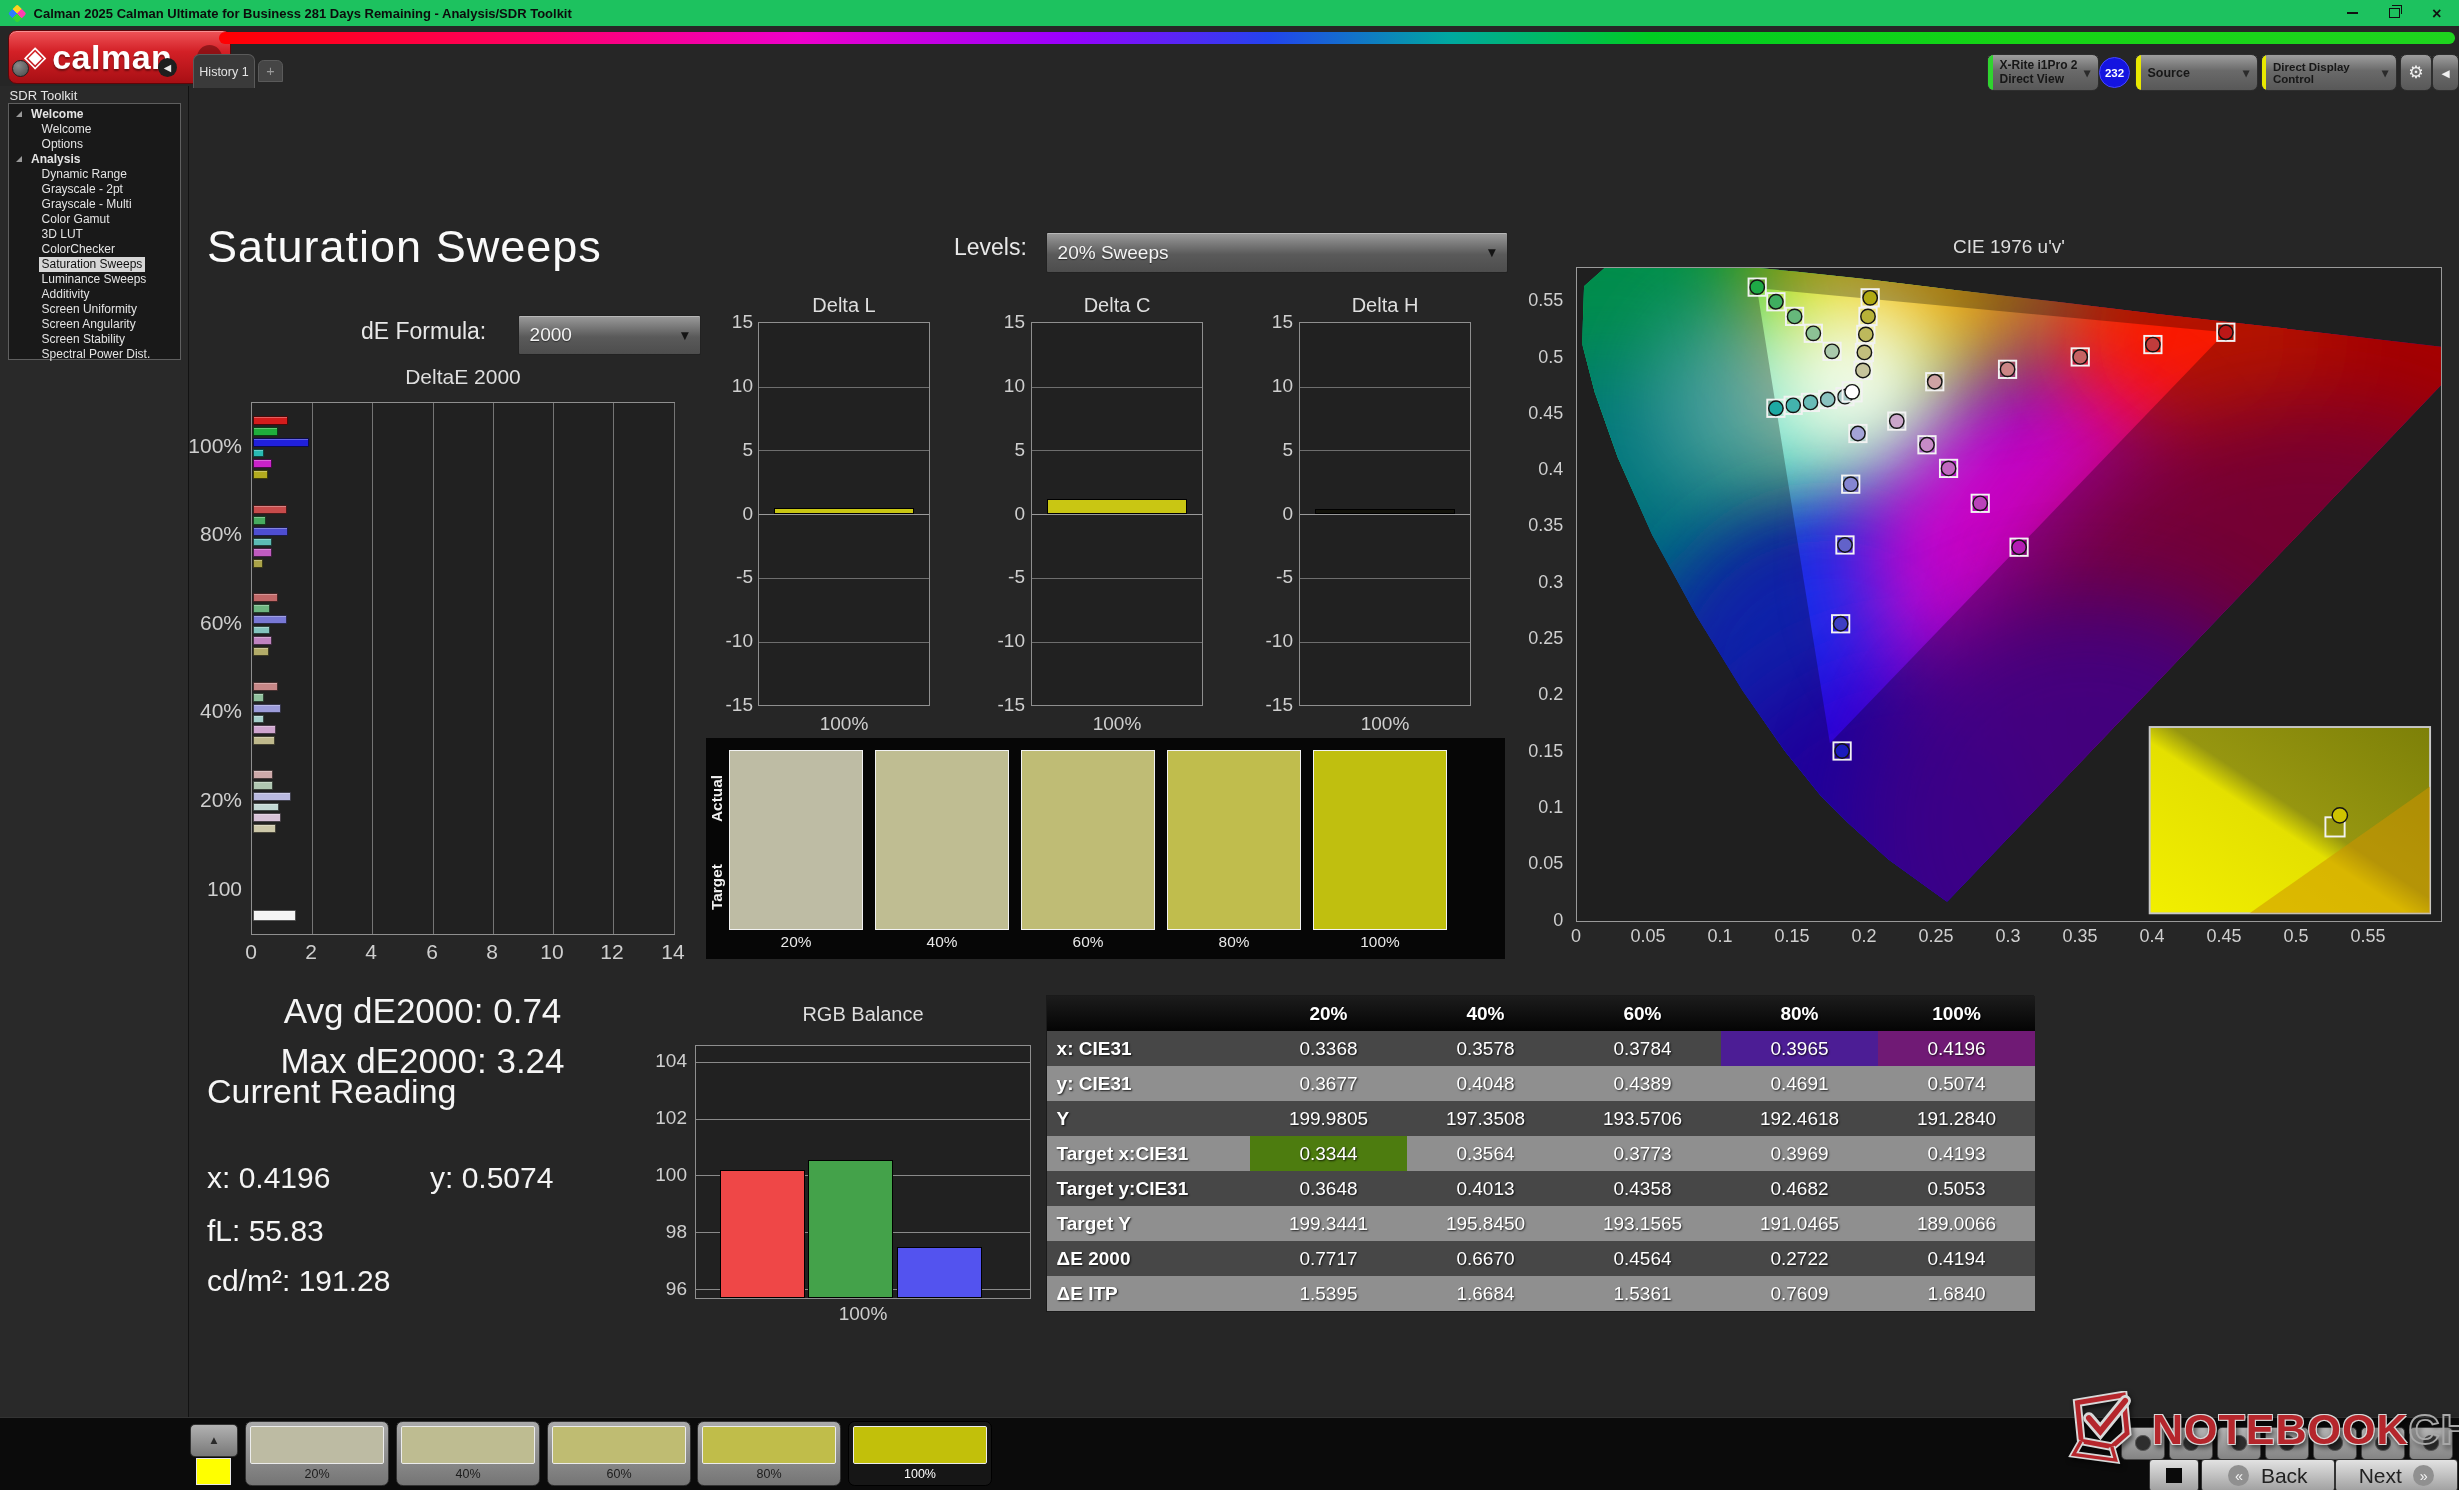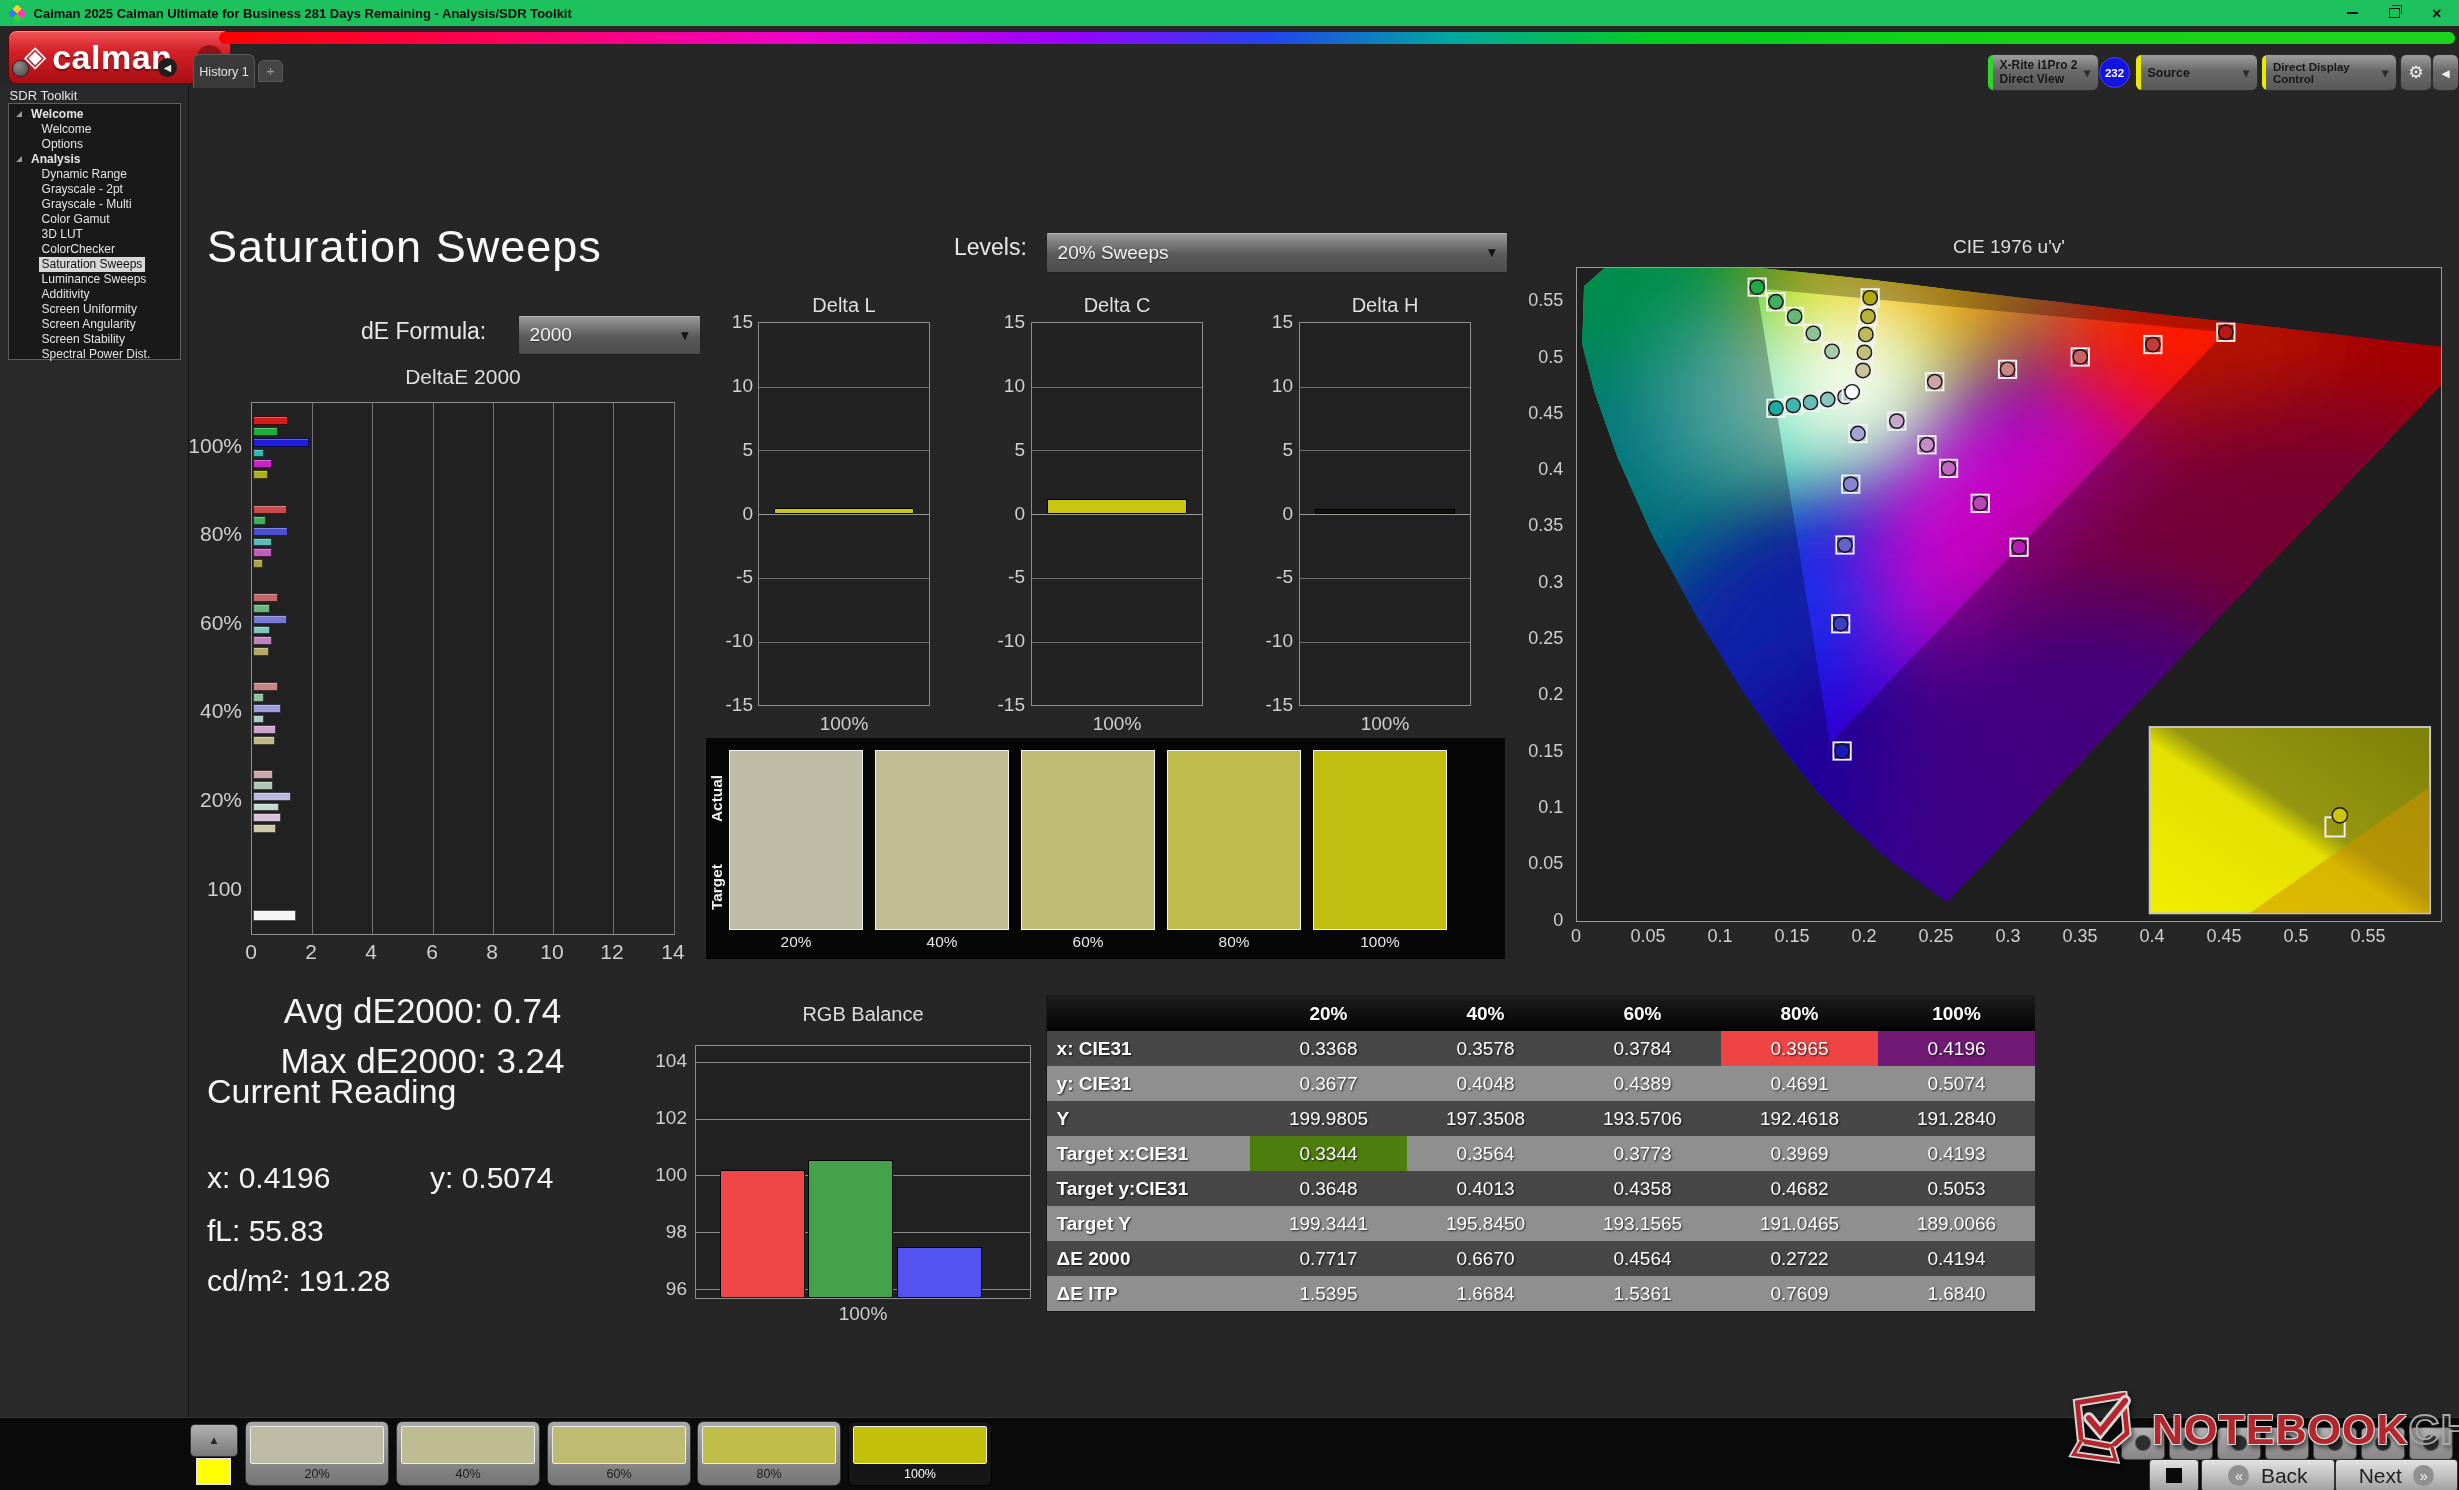--- a/index.html
+++ b/index.html
@@ -625,21 +625,21 @@
     <div class="t-cell t-head"></div>
     <div class="t-cell t-head">20%</div>
     <div class="t-cell t-head">40%</div>
     <div class="t-cell t-head">60%</div>
     <div class="t-cell t-head">80%</div>
     <div class="t-cell t-head">100%</div>
     <div class="t-cell t-label" style="background: rgb(71, 71, 71);">x: CIE31</div>
     <div class="t-cell" style="background: rgb(71, 71, 71);">0.3368</div>
     <div class="t-cell" style="background: rgb(71, 71, 71);">0.3578</div>
     <div class="t-cell" style="background: rgb(71, 71, 71);">0.3784</div>
-    <div class="t-cell" style="background: #ef4444;">0.3965</div>
+    <div class="t-cell" style="background: #4c1d95;">0.3965</div>
     <div class="t-cell" style="background: #701a75;">0.4196</div>
     <div class="t-cell t-label" style="background: rgb(143, 143, 143);">y: CIE31</div>
     <div class="t-cell" style="background: rgb(143, 143, 143);">0.3677</div>
     <div class="t-cell" style="background: rgb(143, 143, 143);">0.4048</div>
     <div class="t-cell" style="background: rgb(143, 143, 143);">0.4389</div>
     <div class="t-cell" style="background: rgb(143, 143, 143);">0.4691</div>
     <div class="t-cell" style="background: rgb(143, 143, 143);">0.5074</div>
     <div class="t-cell t-label" style="background: rgb(71, 71, 71);">Y</div>
     <div class="t-cell" style="background: rgb(71, 71, 71);">199.9805</div>
     <div class="t-cell" style="background: rgb(71, 71, 71);">197.3508</div>

